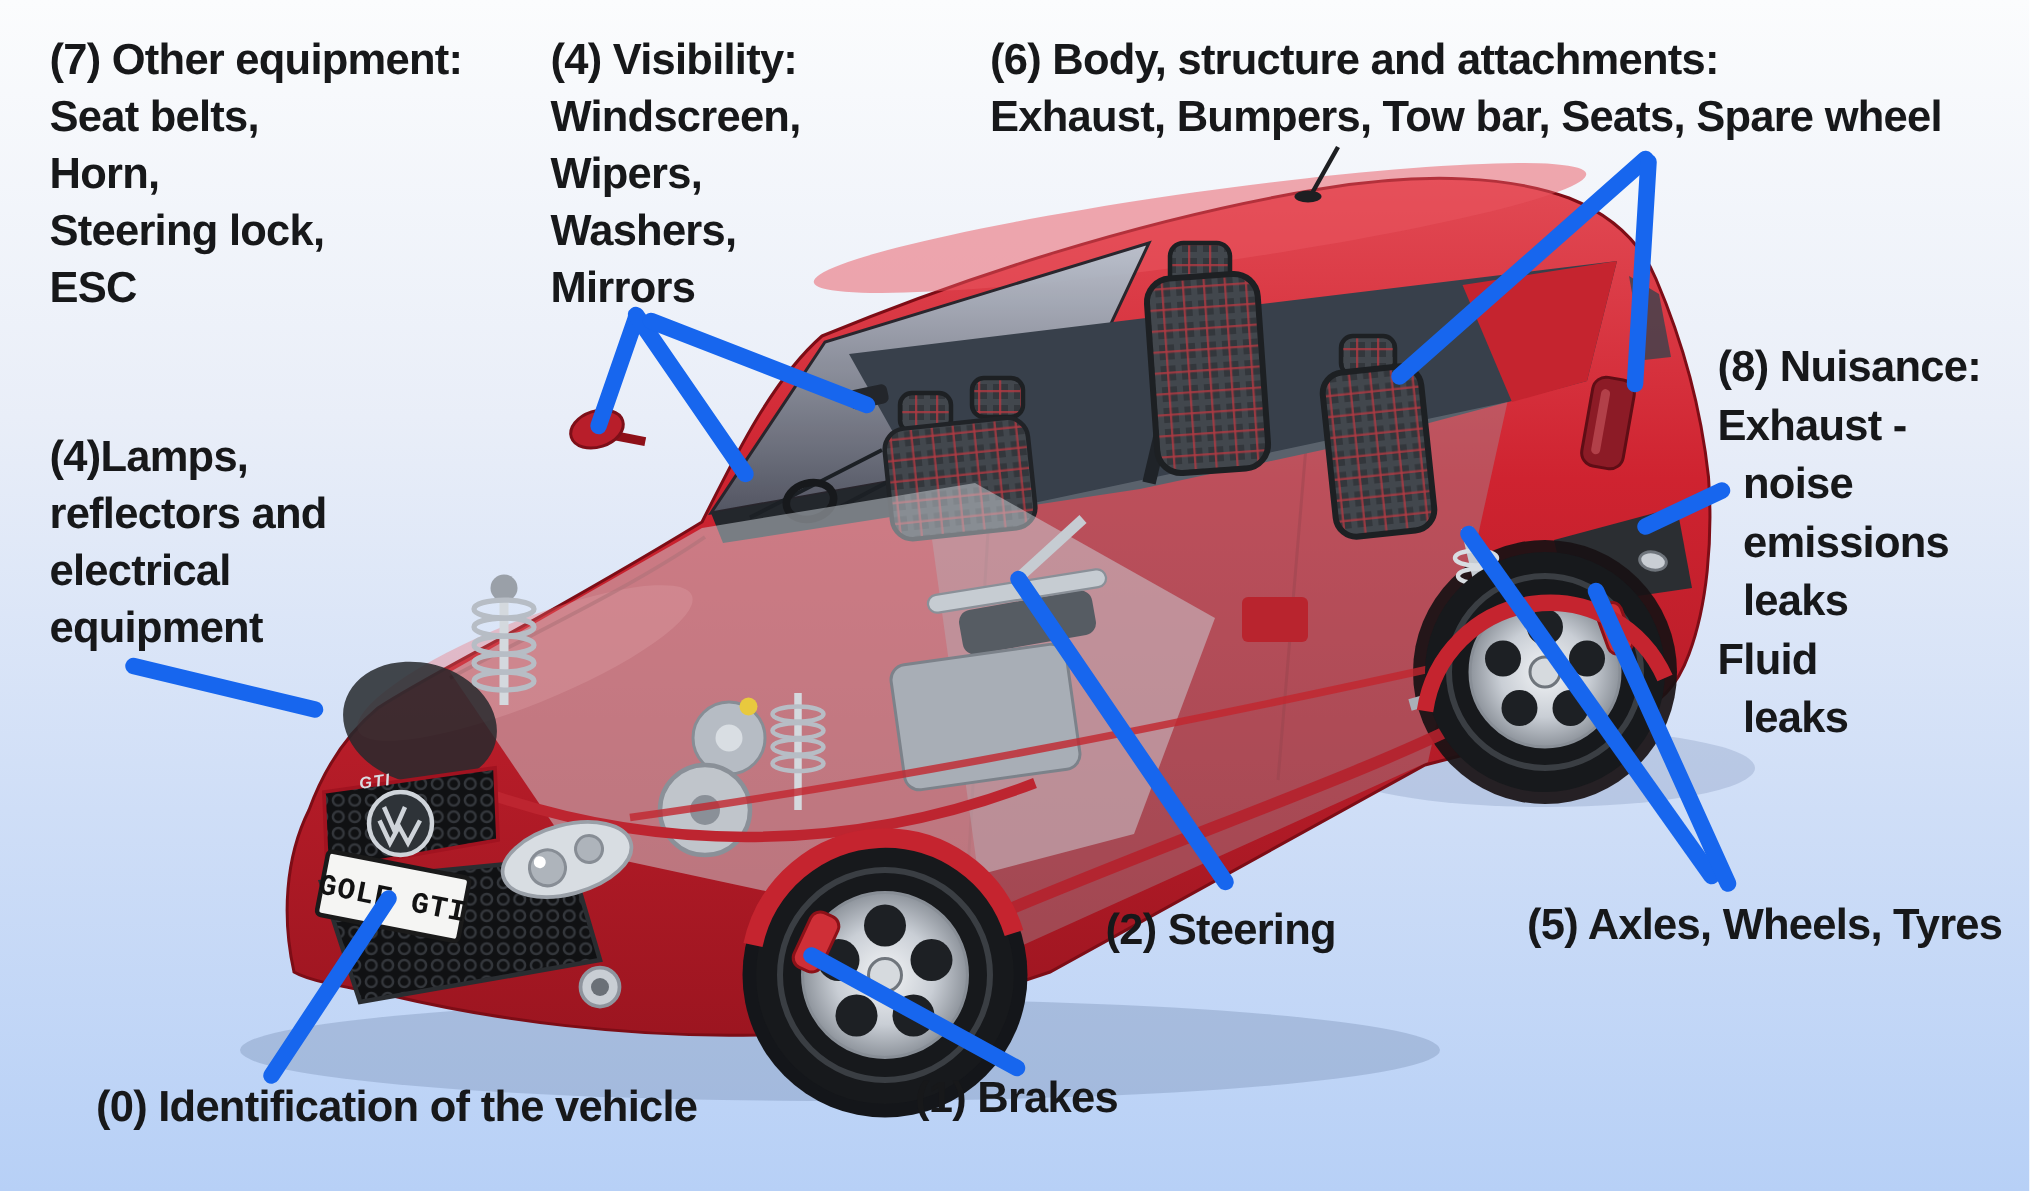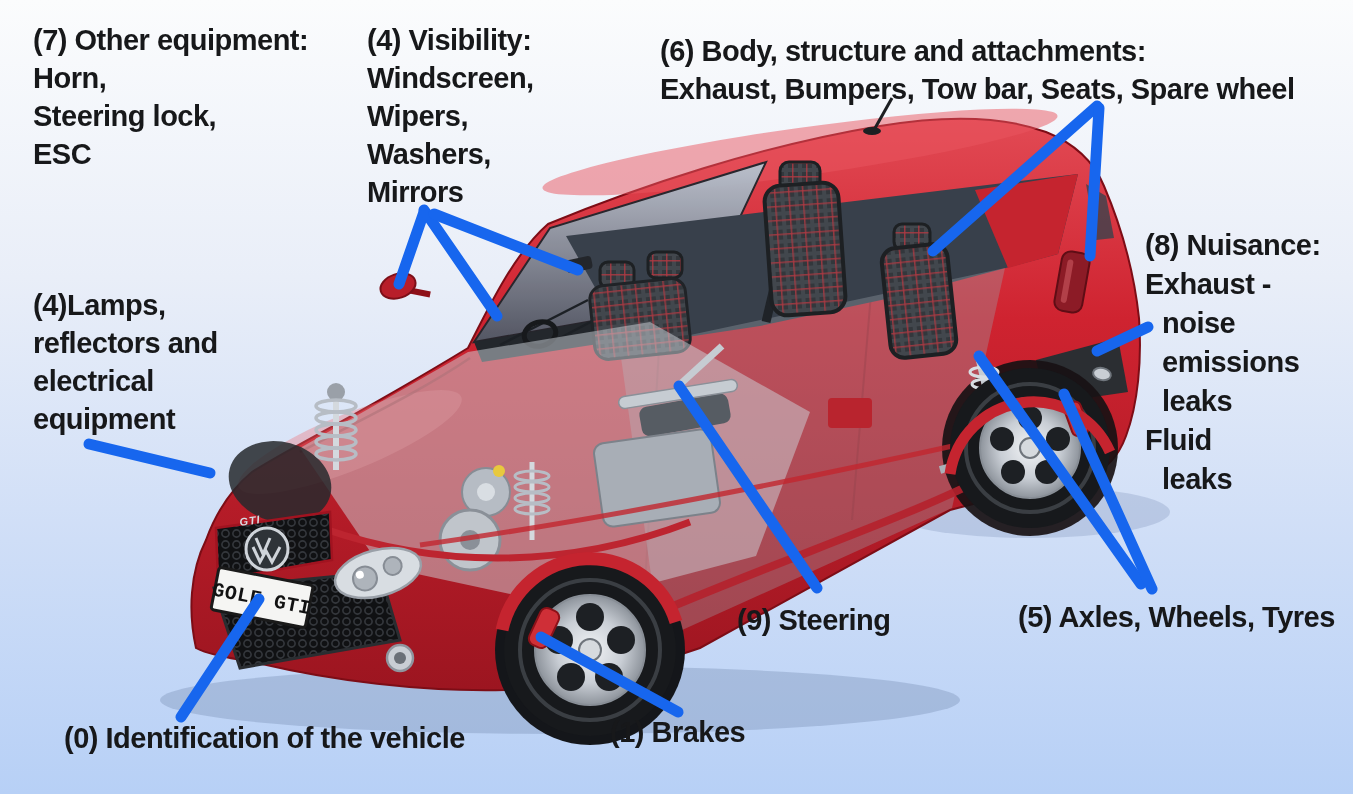--- a/index.html
+++ b/index.html
@@ -252,34 +252,35 @@
       <line class="leader" x1="1064" y1="394" x2="1152" y2="589"></line>
       <line class="leader" x1="817" y1="588" x2="679" y2="386"></line>
       <line class="leader" x1="678" y1="712" x2="541" y2="637"></line>
       <line class="leader" x1="181" y1="717" x2="259" y2="599"></line>
       <line class="leader" x1="89" y1="444" x2="210" y2="473"></line>
     </g>
   </svg>
 
   <div class="label" style="left:33px;top:21px">
     <div>(7) Other equipment:</div>
+    <div>Seat belts,</div>
     <div>Horn,</div>
     <div>Steering lock,</div>
     <div>ESC</div>
   </div>
 
   <div class="label" style="left:367px;top:21px">
     <div>(4) Visibility:</div>
     <div>Windscreen,</div>
     <div>Wipers,</div>
     <div>Washers,</div>
     <div>Mirrors</div>
   </div>
 
-  <div class="label" style="left:660px;top:32px">
+  <div class="label" style="left:660px;top:21px">
     <div>(6) Body, structure and attachments:</div>
     <div>Exhaust, Bumpers, Tow bar, Seats, Spare wheel</div>
   </div>
 
   <div class="label" style="left:1145px;top:226px;line-height:39px">
     <div>(8) Nuisance:</div>
     <div>Exhaust -</div>
     <div class="ind">noise</div>
     <div class="ind">emissions</div>
     <div class="ind">leaks</div>
@@ -288,21 +289,21 @@
   </div>
 
   <div class="label" style="left:33px;top:286px">
     <div>(4)Lamps,</div>
     <div>reflectors and</div>
     <div>electrical</div>
     <div>equipment</div>
   </div>
 
   <div class="label" style="left:737px;top:601px">
-    <div>(9) Steering</div>
+    <div>(2) Steering</div>
   </div>
 
   <div class="label" style="left:1018px;top:598px">
     <div>(5) Axles, Wheels, Tyres</div>
   </div>
 
   <div class="label" style="left:64px;top:719px">
     <div>(0) Identification of the vehicle</div>
   </div>
 

